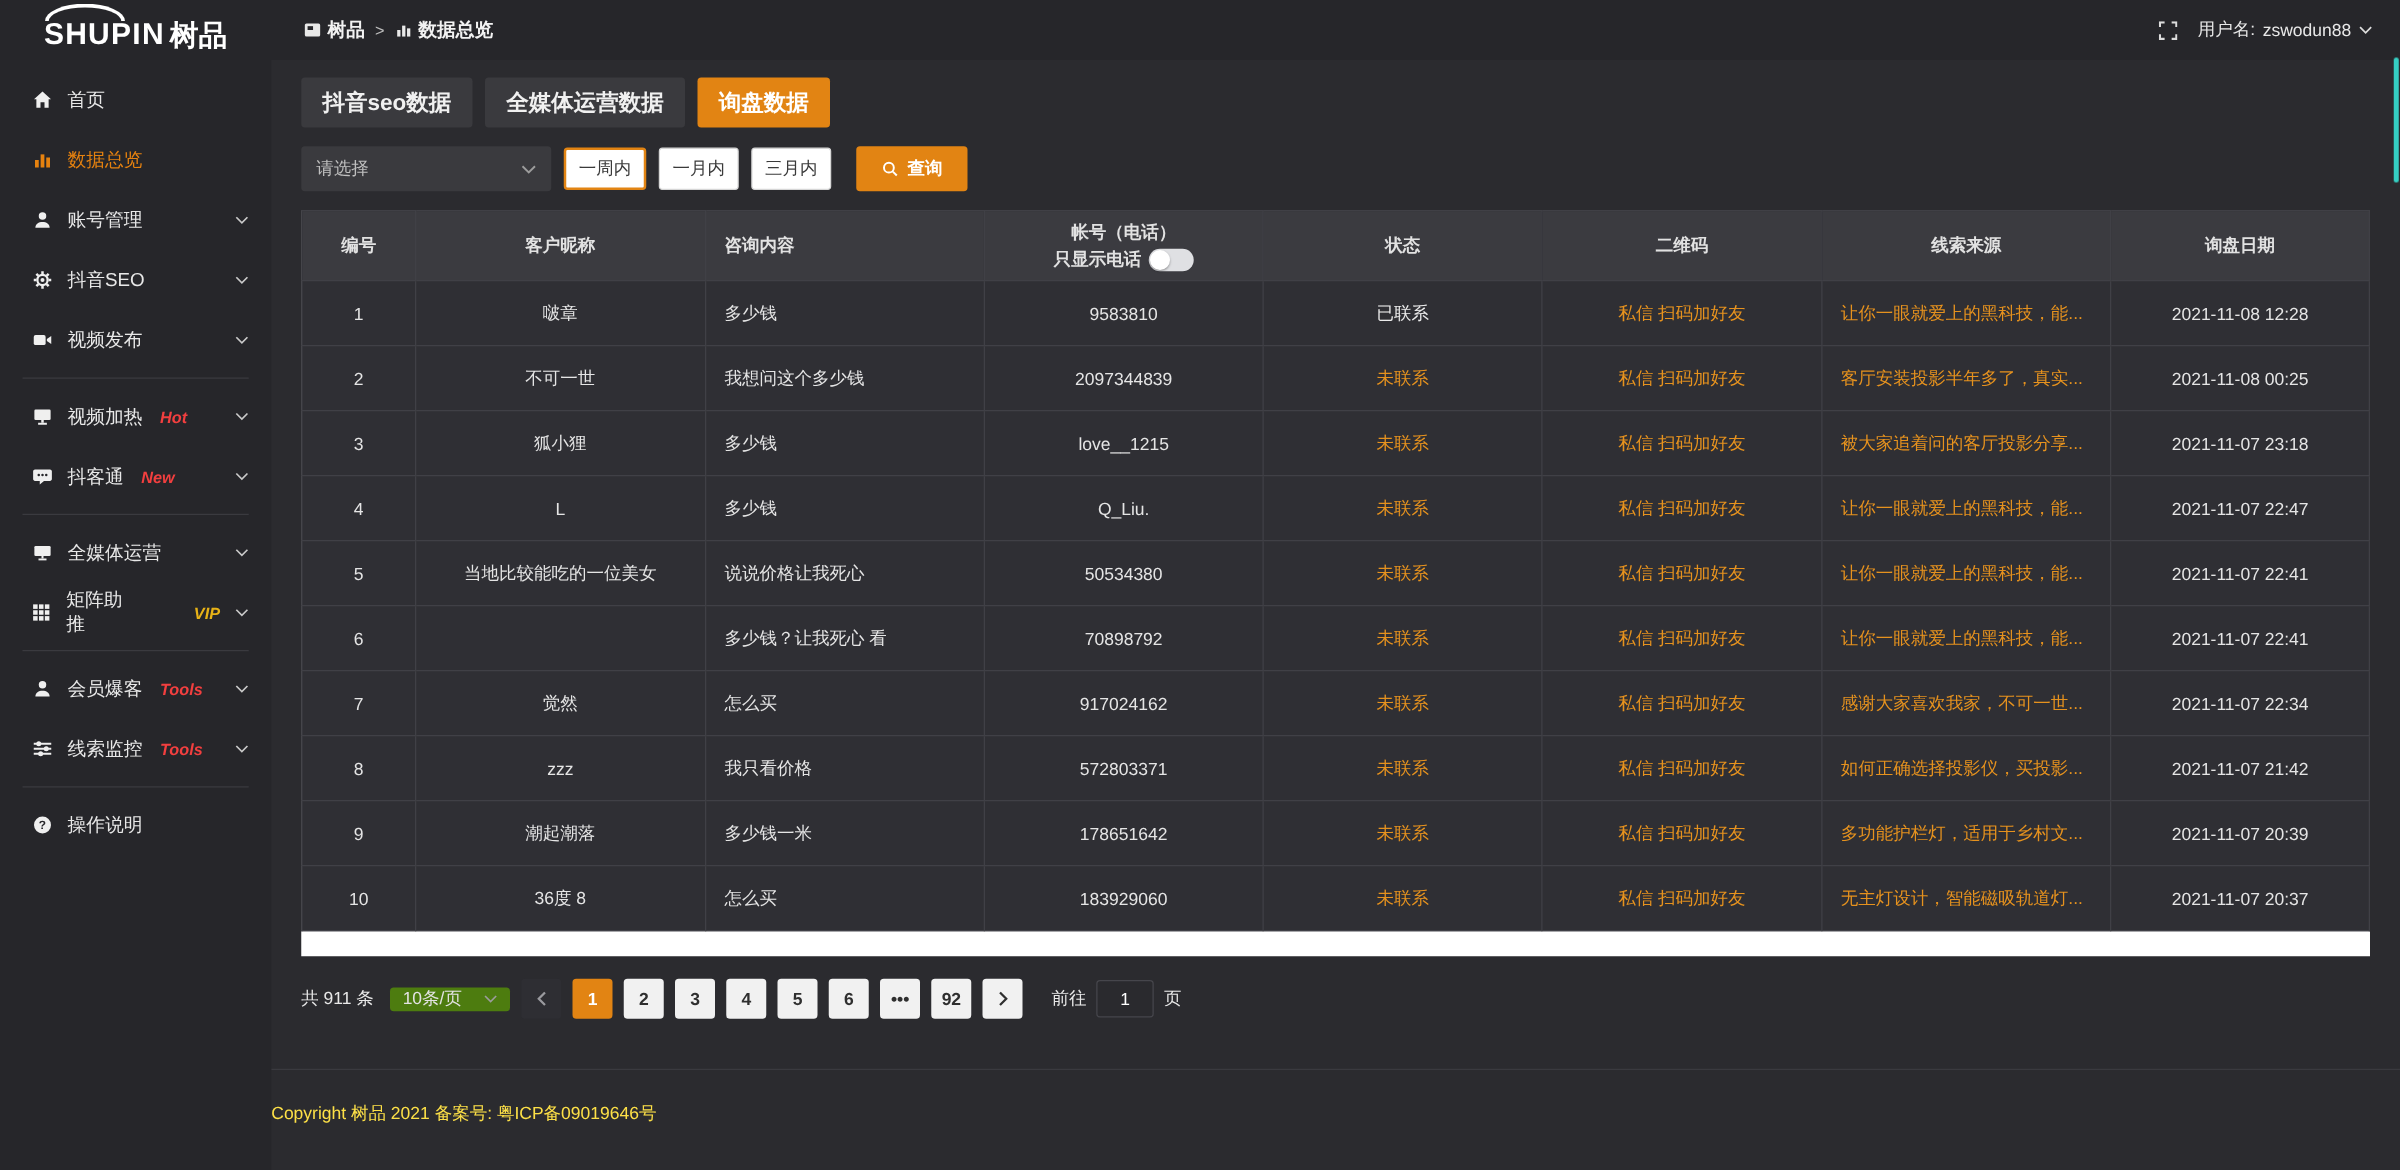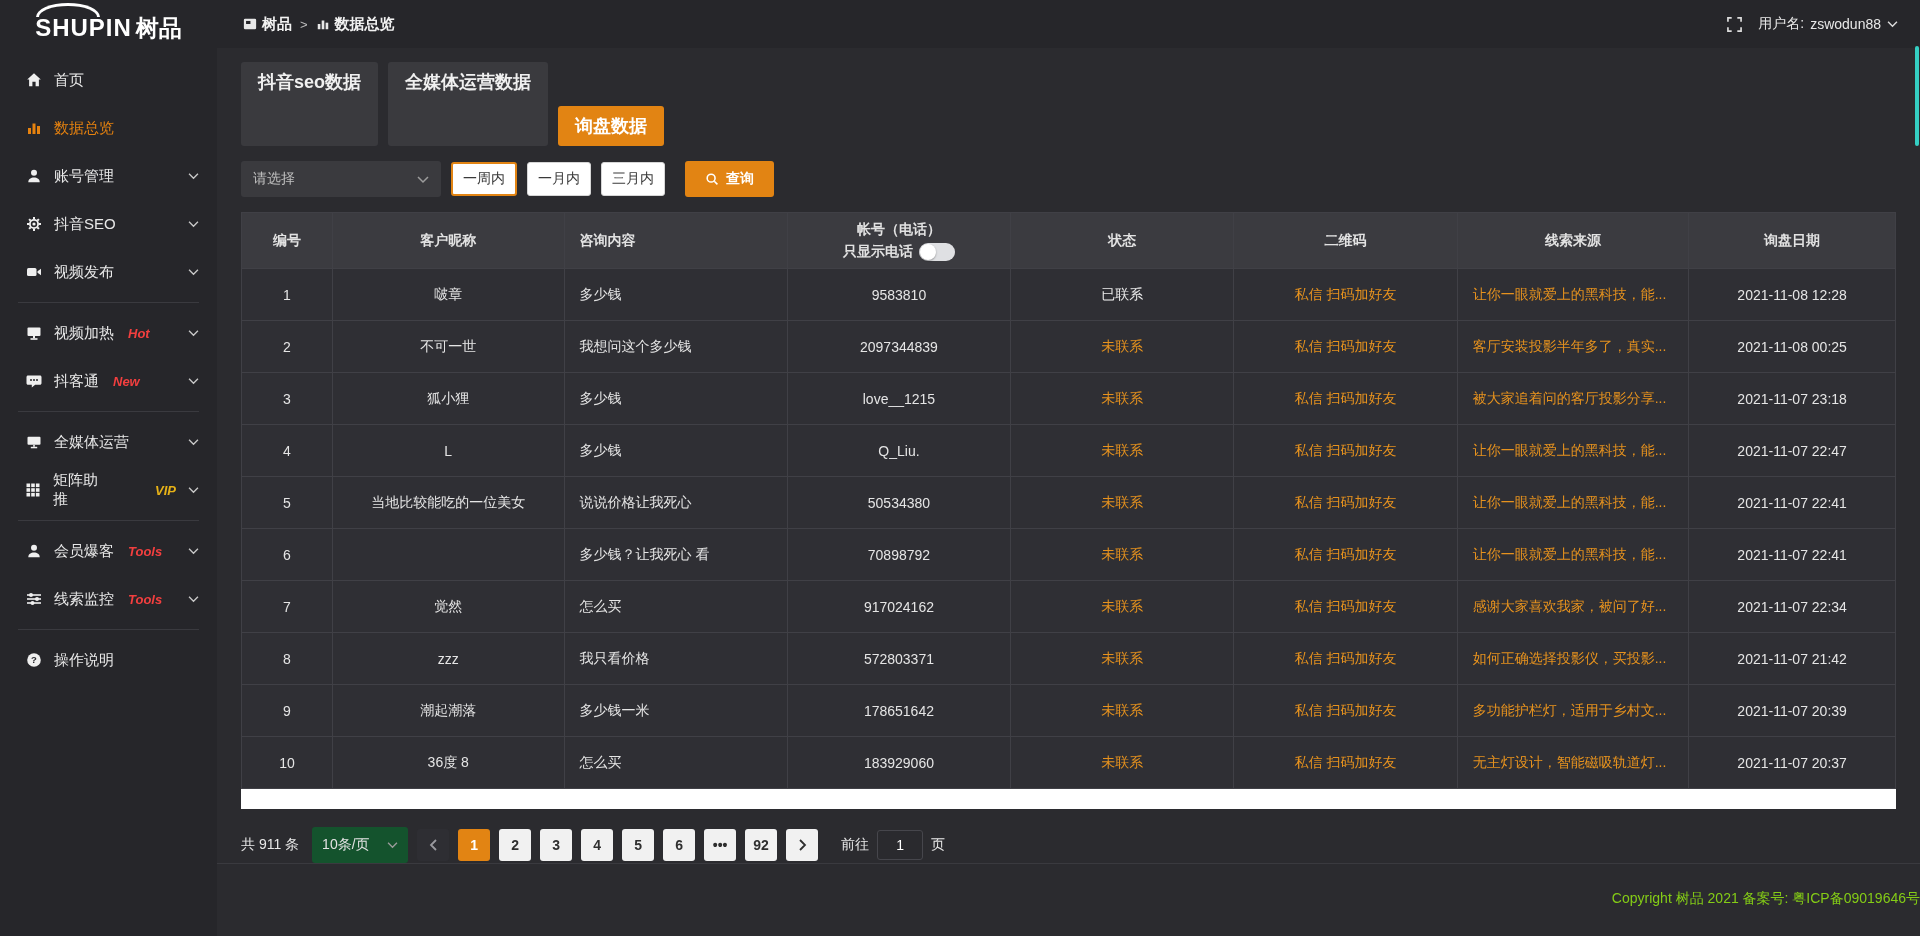--- a/index.html
+++ b/index.html
@@ -31,21 +31,21 @@
   .badge { font-style:italic; font-weight:700; font-size:13px; margin-left:2px; }
   .badge.red { color:#f23f3f; }
   .badge.gold { color:#e7b217;margin-left:36px; }
   .side-chevron { margin-left:auto; color:#c9c9c9; display:flex; }
   .side-item .side-chevron.hidden { visibility:hidden; }
   .side-divider { height:1px; background:#3a3a3f; margin:6px 18px; }
 
   .content { flex:1; height:888px; display:flex; flex-direction:column; padding:0 24px; overflow:hidden; }
   .tabs { display:flex; gap:10px; margin-top:14px; }
   .tab { background:#3a3a3e; color:#f0f0f0; font-weight:700; font-size:18px; padding:8px 17px; border-radius:3px; cursor:pointer; }
-  .tab.active { background:#e28413; color:#fff;margin-top:44px; }
+  .tab.active { background:#e28413; color:#fff; }
 
   .filter-row { display:flex; align-items:center; gap:10px; margin-top:15px; }
   .select { width:200px; height:36px; background:#3a3a3e; border-radius:3px; display:flex; align-items:center; padding:0 12px; color:#bfbfbf; cursor:pointer; }
   .select .chev { margin-left:auto; color:#9c9c9c; display:flex; }
   .range-btn { height:34px; min-width:62px; background:#fff; color:#3a3a3a; border:1px solid #d6d6d6; border-radius:3px; font-size:14px; display:flex; align-items:center; justify-content:center; padding:0 10px; cursor:pointer; }
   .range-btn.active { border:2px solid #e28413; }
   .query-btn { height:36px; background:#e28413; color:#fff; border:none; border-radius:3px; font-size:14px; font-weight:700; display:flex; align-items:center; gap:7px; padding:0 20px; margin-left:10px; cursor:pointer; }
 
   .table-wrap { margin-top:15px; background:#ffffff; padding-bottom:20px; }
   table { width:100%; border-collapse:collapse; table-layout:fixed; background:#2f2f34; }
@@ -56,29 +56,29 @@
   .th-stack { display:flex; flex-direction:column; align-items:center; gap:4px; }
   .th-sub { display:flex; align-items:flex-start; gap:6px; font-weight:700; font-size:14px; }
   .toggle { width:36px; height:18px; background:#dfe0e3; border-radius:9px; position:relative; cursor:pointer; flex:0 0 36px; }
   .toggle .knob { position:absolute; left:1px; top:1px; width:16px; height:16px; background:#fff; border-radius:50%; box-shadow:0 1px 2px rgba(0,0,0,.35); }
   td.qr, td.src { color:#e6921e; }
   td.status-pending { color:#e6921e; }
   td.status-done { color:#ececec; }
 
   .pagination { display:flex; align-items:center; gap:9px; margin-top:18px; font-size:14px; color:#e8e8e8; }
   .pg-total { margin-right:4px; }
-  .pg-size { width:96px; height:36px; background:#14532d; border-radius:3px; display:flex; align-items:center; padding:0 10px; color:#e3e3e3; cursor:pointer;justify-content:space-between; }
+  .pg-size { width:96px; height:19px; background:#4d7c0f; border-radius:3px; display:flex; align-items:center; padding:0 10px; color:#e3e3e3; cursor:pointer;justify-content:space-between; }
   .pg-size .chev { margin-left:auto; color:#9c9c9c; display:flex; }
   .pg-btn { width:32px; height:32px; border-radius:3px; background:#f1f1f1; color:#2f2f2f; font-weight:700; display:flex; align-items:center; justify-content:center; cursor:pointer; border:none; font-size:14px; }
   .pg-btn.active { background:#e28413; color:#fff; }
   .pg-btn.prev { background:#2e2e33; color:#9a9a9f; }
   .pg-goto { display:flex; align-items:center; gap:8px; margin-left:14px; }
   .pg-input { width:46px; height:30px; background:#2a2a2e; border:1px solid #46464c; border-radius:3px; color:#fff; text-align:center; font-size:14px; }
 
-  .footer { margin-top:auto; border-top:1px solid #3a3a3f; text-align:right; padding:26px 0 36px; color:#84cc16; font-size:14px; margin-left:-24px; margin-right:-24px; }
+  .footer { margin-top:auto; border-top:1px solid #3a3a3f; text-align:left; padding:26px 0 36px; color:#fde047; font-size:14px; margin-left:-24px; margin-right:-24px; }
   .scroll-thumb { position:fixed; right:1px; top:46px; width:4px; height:100px; background:#35cfc3; border-radius:2px; }
   svg { display:block; }
 </style>
 </head>
 <body>
 
 <div class="topbar">
   <div class="logo-box">
     <div class="logo-arc"></div>
     <span class="logo-en">SHUPIN</span>
@@ -455,21 +455,21 @@
             <td class="src al">让你一眼就爱上的黑科技，能...</td>
             <td>2021-11-07 22:41</td>
           </tr>
           <tr>
             <td>7</td>
             <td>觉然</td>
             <td class="al">怎么买</td>
             <td>917024162</td>
             <td class="status-pending">未联系</td>
             <td class="qr">私信 扫码加好友</td>
-            <td class="src al">感谢大家喜欢我家，被问了好...</td>
+            <td class="src al">感谢大家喜欢我家，不可一世...</td>
             <td>2021-11-07 22:34</td>
           </tr>
           <tr>
             <td>8</td>
             <td>zzz</td>
             <td class="al">我只看价格</td>
             <td>572803371</td>
             <td class="status-pending">未联系</td>
             <td class="qr">私信 扫码加好友</td>
             <td class="src al">如何正确选择投影仪，买投影...</td>

